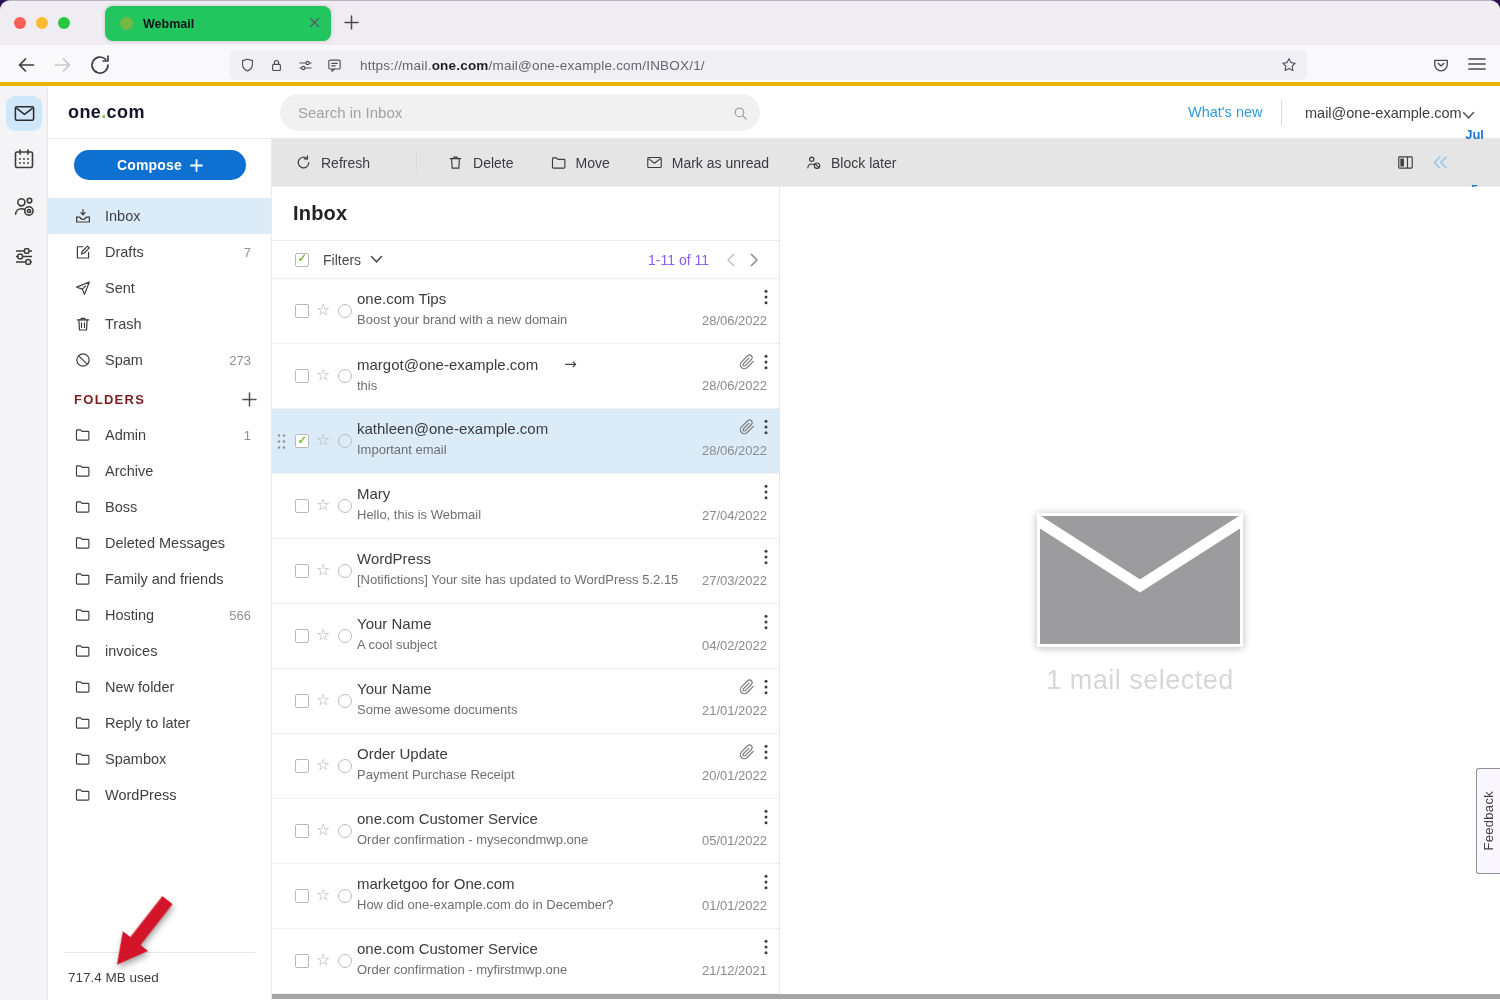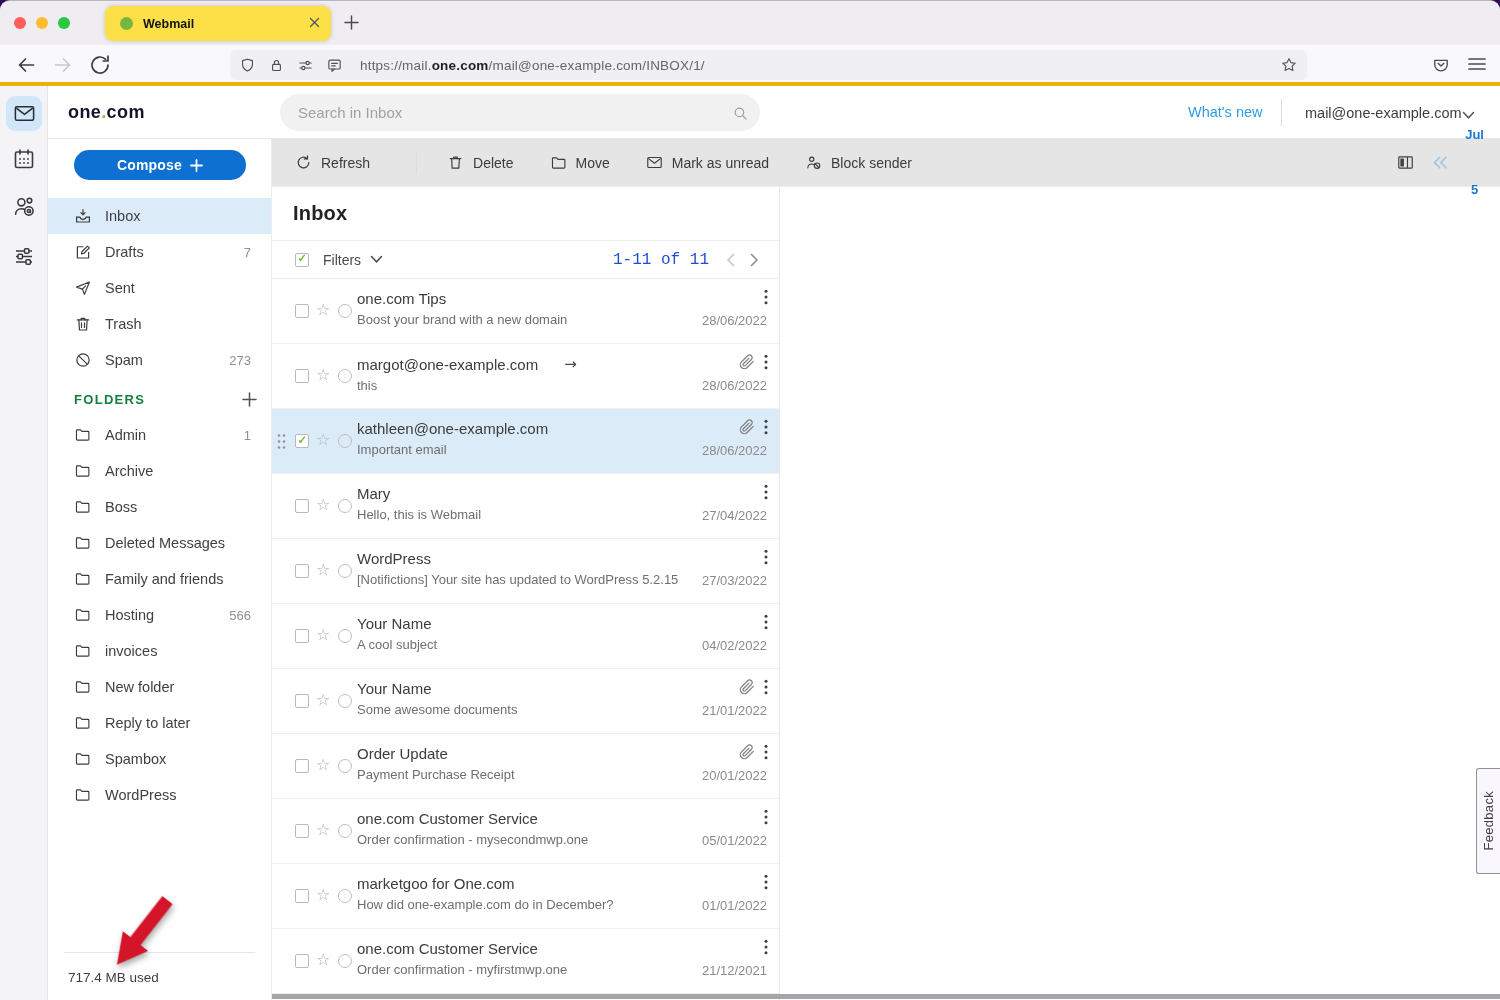--- a/index.html
+++ b/index.html
@@ -8,21 +8,21 @@
   svg{display:block;}
   #window{position:relative;width:1500px;height:1000px;border-radius:10px 10px 0 0;
     overflow:hidden;background:#fff;border-top:1px solid #b9b6bf;}
 
   
   .tabstrip{position:absolute;top:0;left:0;right:0;height:44px;background:#efedf2;}
   .light{position:absolute;top:16px;width:12px;height:12px;border-radius:50%;}
   .light.red{left:14px;background:#ff5f57;}
   .light.yellow{left:36px;background:#febc2e;}
   .light.green{left:58px;background:#28c840;}
-  .tab{position:absolute;left:105px;top:5px;width:226px;height:35px;background:#fde047;
+  .tab{position:absolute;left:105px;top:5px;width:226px;height:35px;background:#22c55e;
     border-radius:8px;box-shadow:0 0 4px rgba(0,0,0,.18);display:flex;align-items:center;}
   .favicon{width:13px;height:13px;border-radius:50%;background:#74b843;margin-left:15px;flex:none;}
   .tabtitle{font-size:12.5px;font-weight:700;color:#15141a;margin-left:10px;}
   .tabclose{position:absolute;right:10px;top:10px;color:#5b5b66;}
   .newtab{position:absolute;left:343px;top:13px;color:#4a4a52;}
 
   .btoolbar{position:absolute;top:44px;left:0;right:0;height:41px;background:#f9f8fb;
     border-bottom:4px solid #eab308;}
   .navic{position:absolute;top:8px;color:#3e3d43;}
   .navic.back{left:14px;}
@@ -66,21 +66,21 @@
   .compose{position:absolute;left:26px;top:11px;width:172px;height:30px;border-radius:15px;
     background:#0e70d1;color:#fff;font-size:14px;font-weight:700;display:flex;align-items:center;
     justify-content:center;gap:8px;cursor:pointer;letter-spacing:.2px;}
   .nav{position:absolute;top:59px;left:0;right:0;}
   .sitem{height:36px;display:flex;align-items:center;padding:0 20px 0 26px;font-size:14.5px;
     color:#3f3f44;cursor:pointer;}
   .sitem .ic{width:18px;height:18px;margin-right:13px;color:#3c3c3e;flex:none;}
   .sitem .cnt{margin-left:auto;font-size:13px;color:#8f8f94;}
   .sitem.active{background:#dbecf8;}
   .foldershdr{position:absolute;top:250px;left:26px;right:14px;height:20px;display:flex;
-    align-items:center;font-size:13px;font-weight:700;letter-spacing:1.3px;color:#15803d;}
+    align-items:center;font-size:13px;font-weight:700;letter-spacing:1.3px;color:#7f1d1d;}
   .foldershdr .plus{margin-left:auto;color:#4f4f55;cursor:pointer;}
   .folderlist{position:absolute;top:278px;left:0;right:0;}
   .storagediv{position:absolute;left:16px;right:16px;top:813px;height:1px;background:#e6e6e6;}
   .storage{position:absolute;left:20px;top:831px;font-size:13.5px;color:#3e3e42;}
   .redarrow{position:absolute;left:76px;top:752px;width:34px;height:86px;transform:rotate(38deg);
     filter:drop-shadow(3px 2px 3px rgba(0,0,0,.35));}
 
   .mailtoolbar{position:absolute;top:53px;left:272px;right:0;height:48px;background:#e5e5e5;
     border-bottom:1px solid #ececee;}
   .tbleft{display:flex;align-items:center;height:100%;padding-left:23px;}
@@ -96,21 +96,21 @@
 
   .listcol{position:absolute;top:101px;left:272px;width:508px;bottom:0;background:#fff;
     border-right:1px solid #e7e7e9;}
   .listtitle{height:54px;border-bottom:1px solid #ececee;display:flex;align-items:center;
     padding-left:21px;font-size:20px;font-weight:700;color:#232327;letter-spacing:.2px;}
   .filterrow{height:38px;border-bottom:1px solid #ececee;display:flex;align-items:center;
     padding:0 20px 0 23px;}
   .filterrow .flabel{margin-left:14px;font-size:14px;color:#4a4a4e;}
   .filterrow .fchev{margin-left:9px;}
   .filterrow .spacer{flex:1;}
-  .pagetext{font-size:16px;color:#1d4ed8;font-family:Liberation Mono, monospace;}
+  .pagetext{font-size:14px;color:#8b5cf6;}
   .pgprev{margin-left:17px;cursor:pointer;}
   .pgnext{margin-left:15px;cursor:pointer;}
 
   .cb{width:14px;height:14px;border:1.5px solid #b9b9bd;border-radius:2px;background:#fff;
     position:relative;flex:none;cursor:pointer;}
   .cb.checked::after{content:"\2713";position:absolute;left:1.5px;top:-2.5px;font-size:11.5px;
     color:#7cb93e;font-weight:700;}
 
   .mailrow{position:relative;height:65px;border-bottom:1px solid #f0f0f1;cursor:pointer;}
   .mailrow.selected{background:#dbecf8;}
@@ -523,21 +523,21 @@
         </div>
         <div class="tbtn">
           <span class="ic">
             <svg width="17" height="17" viewBox="0 0 24 24" fill="none" stroke="currentColor" stroke-width="1.6" stroke-linecap="round">
                 <circle cx="9.5" cy="7.5" r="3"></circle>
                 <path d="M4 19.5c.3-3.4 2.6-5.4 5.5-5.4 1.2 0 2.3.3 3.2.9"></path>
                 <circle cx="17" cy="16.5" r="3.8"></circle>
                 <line x1="14.3" y1="13.8" x2="19.7" y2="19.2"></line>
               </svg>
           </span>
-          <span>Block sender</span>
+          <span>Block later</span>
         </div>
       </div>
       <div class="tbright">
         <span class="splitic">
           <svg width="19" height="19" viewBox="0 0 24 24" fill="none" stroke="currentColor" stroke-width="1.5">
               <rect x="3.5" y="5" width="17" height="14" rx="1"></rect>
               <rect x="5.5" y="7" width="4.5" height="10" fill="currentColor" stroke="none"></rect>
               <line x1="14.5" y1="5" x2="14.5" y2="19"></line>
             </svg>
         </span>
@@ -863,20 +863,29 @@
                   <circle cx="2" cy="8" r="1.5"></circle>
                   <circle cx="2" cy="13.8" r="1.5"></circle>
                 </svg>
       </span>
     </div>
     <span class="rdate">21/12/2021</span>
   </div>
         </div>
     </div>
 
+    <div class="preview">
+      <div class="envwrap">
+        <svg width="200" height="128" viewBox="0 0 200 128" preserveAspectRatio="none">
+            <rect x="0" y="0" width="200" height="128" fill="#9c9c9e"></rect>
+            <polyline points="-6,2 100,70 206,2" fill="none" stroke="#fff" stroke-width="11"></polyline>
+          </svg>
+      </div>
+      <div class="envlabel">1 mail selected</div>
+    </div>
 
     <div class="feedback">
       <span>Feedback</span>
     </div>
 
     <div class="hscroll"></div>
   </div>
 </div>
 
 </body></html>

